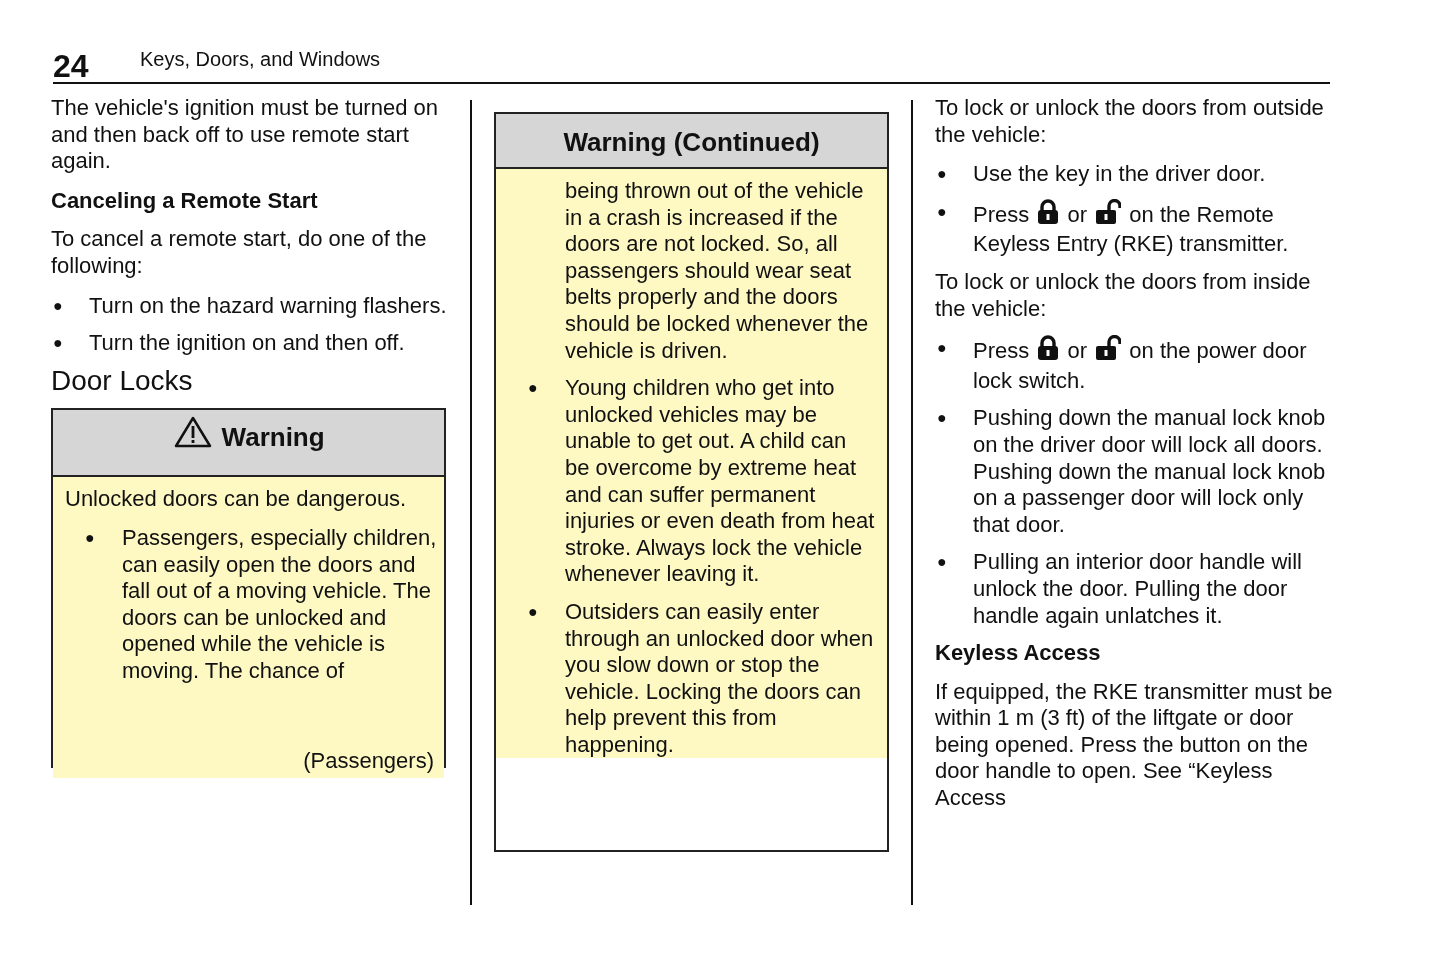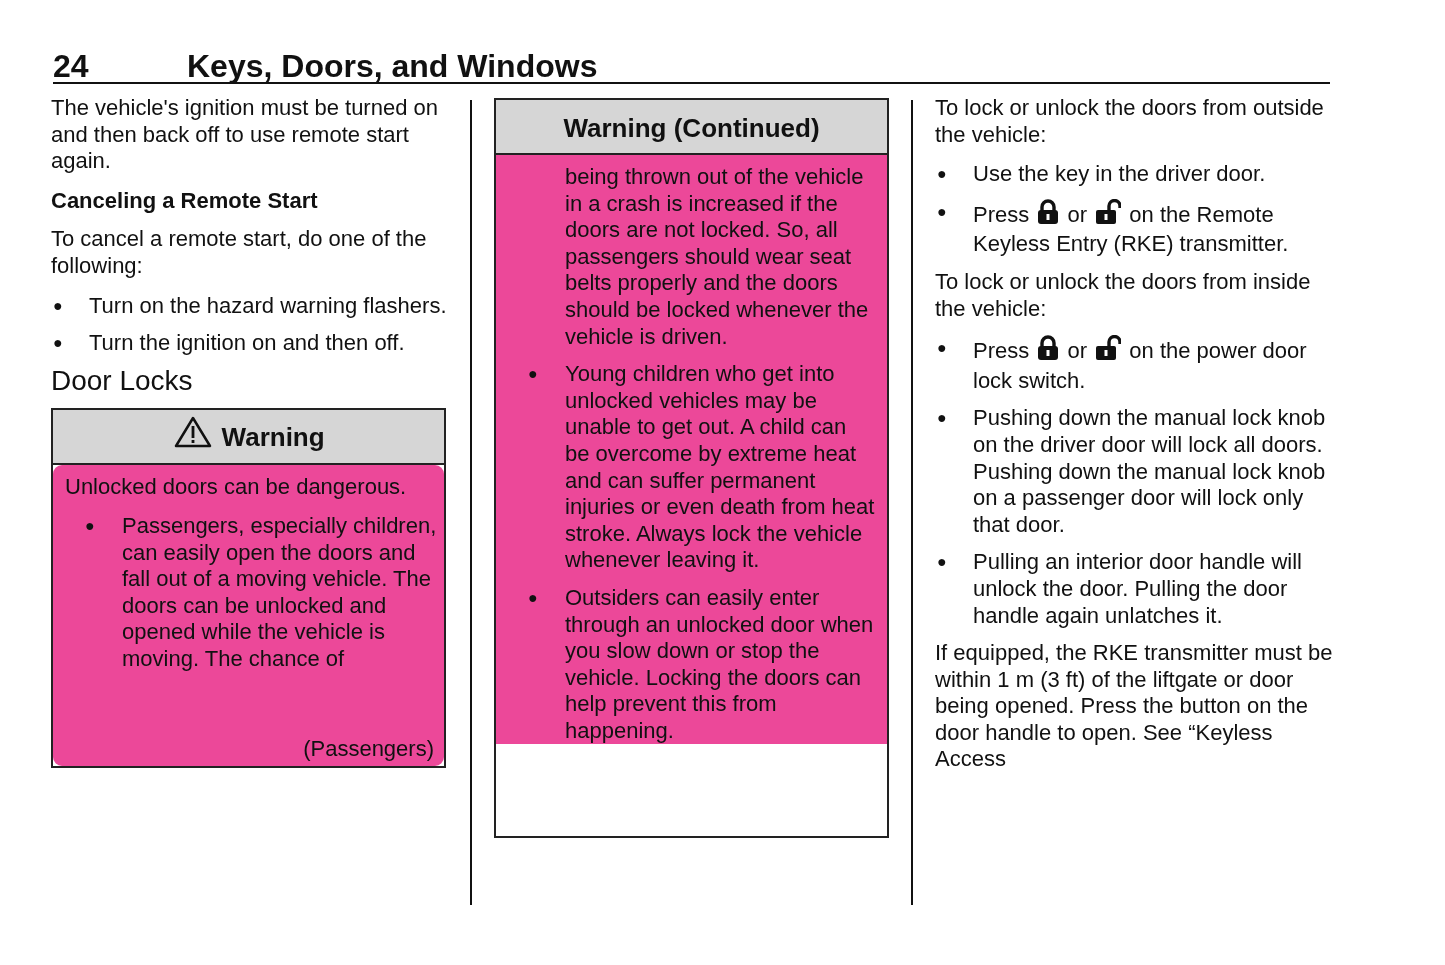--- a/index.html
+++ b/index.html
@@ -1,46 +1,46 @@
 <!DOCTYPE html>
 <html><head>
 <meta charset="utf-8">
 <style>
   * { box-sizing: border-box; margin: 0; padding: 0; }
   html, body { width: 1445px; height: 965px; background: #ffffff; overflow: hidden; }
   body { font-family: "Liberation Sans", sans-serif; color: #111; position: relative; }
 
   .header { position: absolute; left: 53px; top: 46px; width: 1277px; height: 38px; border-bottom: 2px solid #111; }
   .header .page-num { position: absolute; left: 0; top: 2px; font-size: 32px; font-weight: bold; }
-  .header .chapter { position: absolute; left: 87px; top: 2px; font-size: 32px; font-weight: bold; margin-left: 47px; }
+  .header .chapter { position: absolute; left: 87px; top: 2px; font-size: 20px; font-weight: normal; }
 
   .vrule { position: absolute; width: 2px; background: #111; top: 100px; height: 805px; }
 
   .col { position: absolute; font-size: 22px; line-height: 26.6px; }
   .col1 { left: 51px; top: 95px; width: 400px; }
-  .col2 { left: 494px; top: 98px; width: 395px; }
+  .col2 { left: 494px; top: 112px; width: 395px; }
   .col3 { left: 935px; top: 95px; width: 400px; }
 
   p.para { margin-bottom: 13px; }
   h3.sub { font-size: 22px; font-weight: bold; margin-bottom: 12px; margin-top: 2px; }
   h2.sect { font-size: 28px; font-weight: normal; margin: 8px 0 14px 0; }
 
   ul.bul { list-style: none; }
   ul.bul li { position: relative; padding-left: 38px; margin-bottom: 11px; }
   ul.bul li::before { content: "\25CF"; position: absolute; left: 2px; top: 0; font-size: 16px; }
 
   .icon-inline { display: inline-block; vertical-align: -3px; margin: 0 2px; }
 
   .warnbox { border: 2px solid #222; }
   .warnbox .whead { background: #d6d6d6; border-bottom: 2px solid #222; text-align: center; font-weight: bold; font-size: 26px; }
-  .warnbox .wbody { background: #ec4899; }
+  .warnbox .wbody { background: #fef9c3; }
 
   .box1 { width: 395px; height: 360px; }
-  .box1 .whead { height: 55px; line-height: 55px; }
-  .box1 .wbody { padding: 9px 0 0 12px; position: relative; height: 301px; border-radius: 9px; }
+  .box1 .whead { height: 67px; line-height: 55px; }
+  .box1 .wbody { padding: 9px 0 0 12px; position: relative; height: 301px; }
   .box1 .wbody ul.bul { margin-top: 12px; }
   .box1 .wbody ul.bul li { padding-left: 57px; }
   .box1 .wbody ul.bul li::before { left: 20px; }
   .box1 .cont { position: absolute; right: 10px; bottom: 4px; }
 
   .box2 { width: 395px; height: 740px; }
   .box2 .whead { height: 55px; line-height: 57px; }
   .box2 .wbody { padding: 9px 12px 0 12px; }
   .box2 .wbody .lead { padding-left: 57px; margin-bottom: 11px; }
   .box2 .wbody ul.bul li { padding-left: 57px; margin-bottom: 11px; }
@@ -145,14 +145,15 @@
           <rect x="1" y="11" width="20" height="14" rx="2" fill="#111"></rect>
           <rect x="9.5" y="15" width="3" height="6" fill="#fff"></rect>
         </svg>
       </span>
       <span>on the power door lock switch.</span>
     </li>
     <li>Pushing down the manual lock knob on the driver door will lock all doors. Pushing down the manual lock knob on a passenger door will lock only that door.</li>
     <li>Pulling an interior door handle will unlock the door. Pulling the door handle again unlatches it.</li>
   </ul>
 
+  <h3 class="sub">Keyless Access</h3>
   <p class="para">If equipped, the RKE transmitter must be within 1 m (3 ft) of the liftgate or door being opened. Press the button on the door handle to open. See “Keyless Access</p>
 </div>
 
 </body></html>

